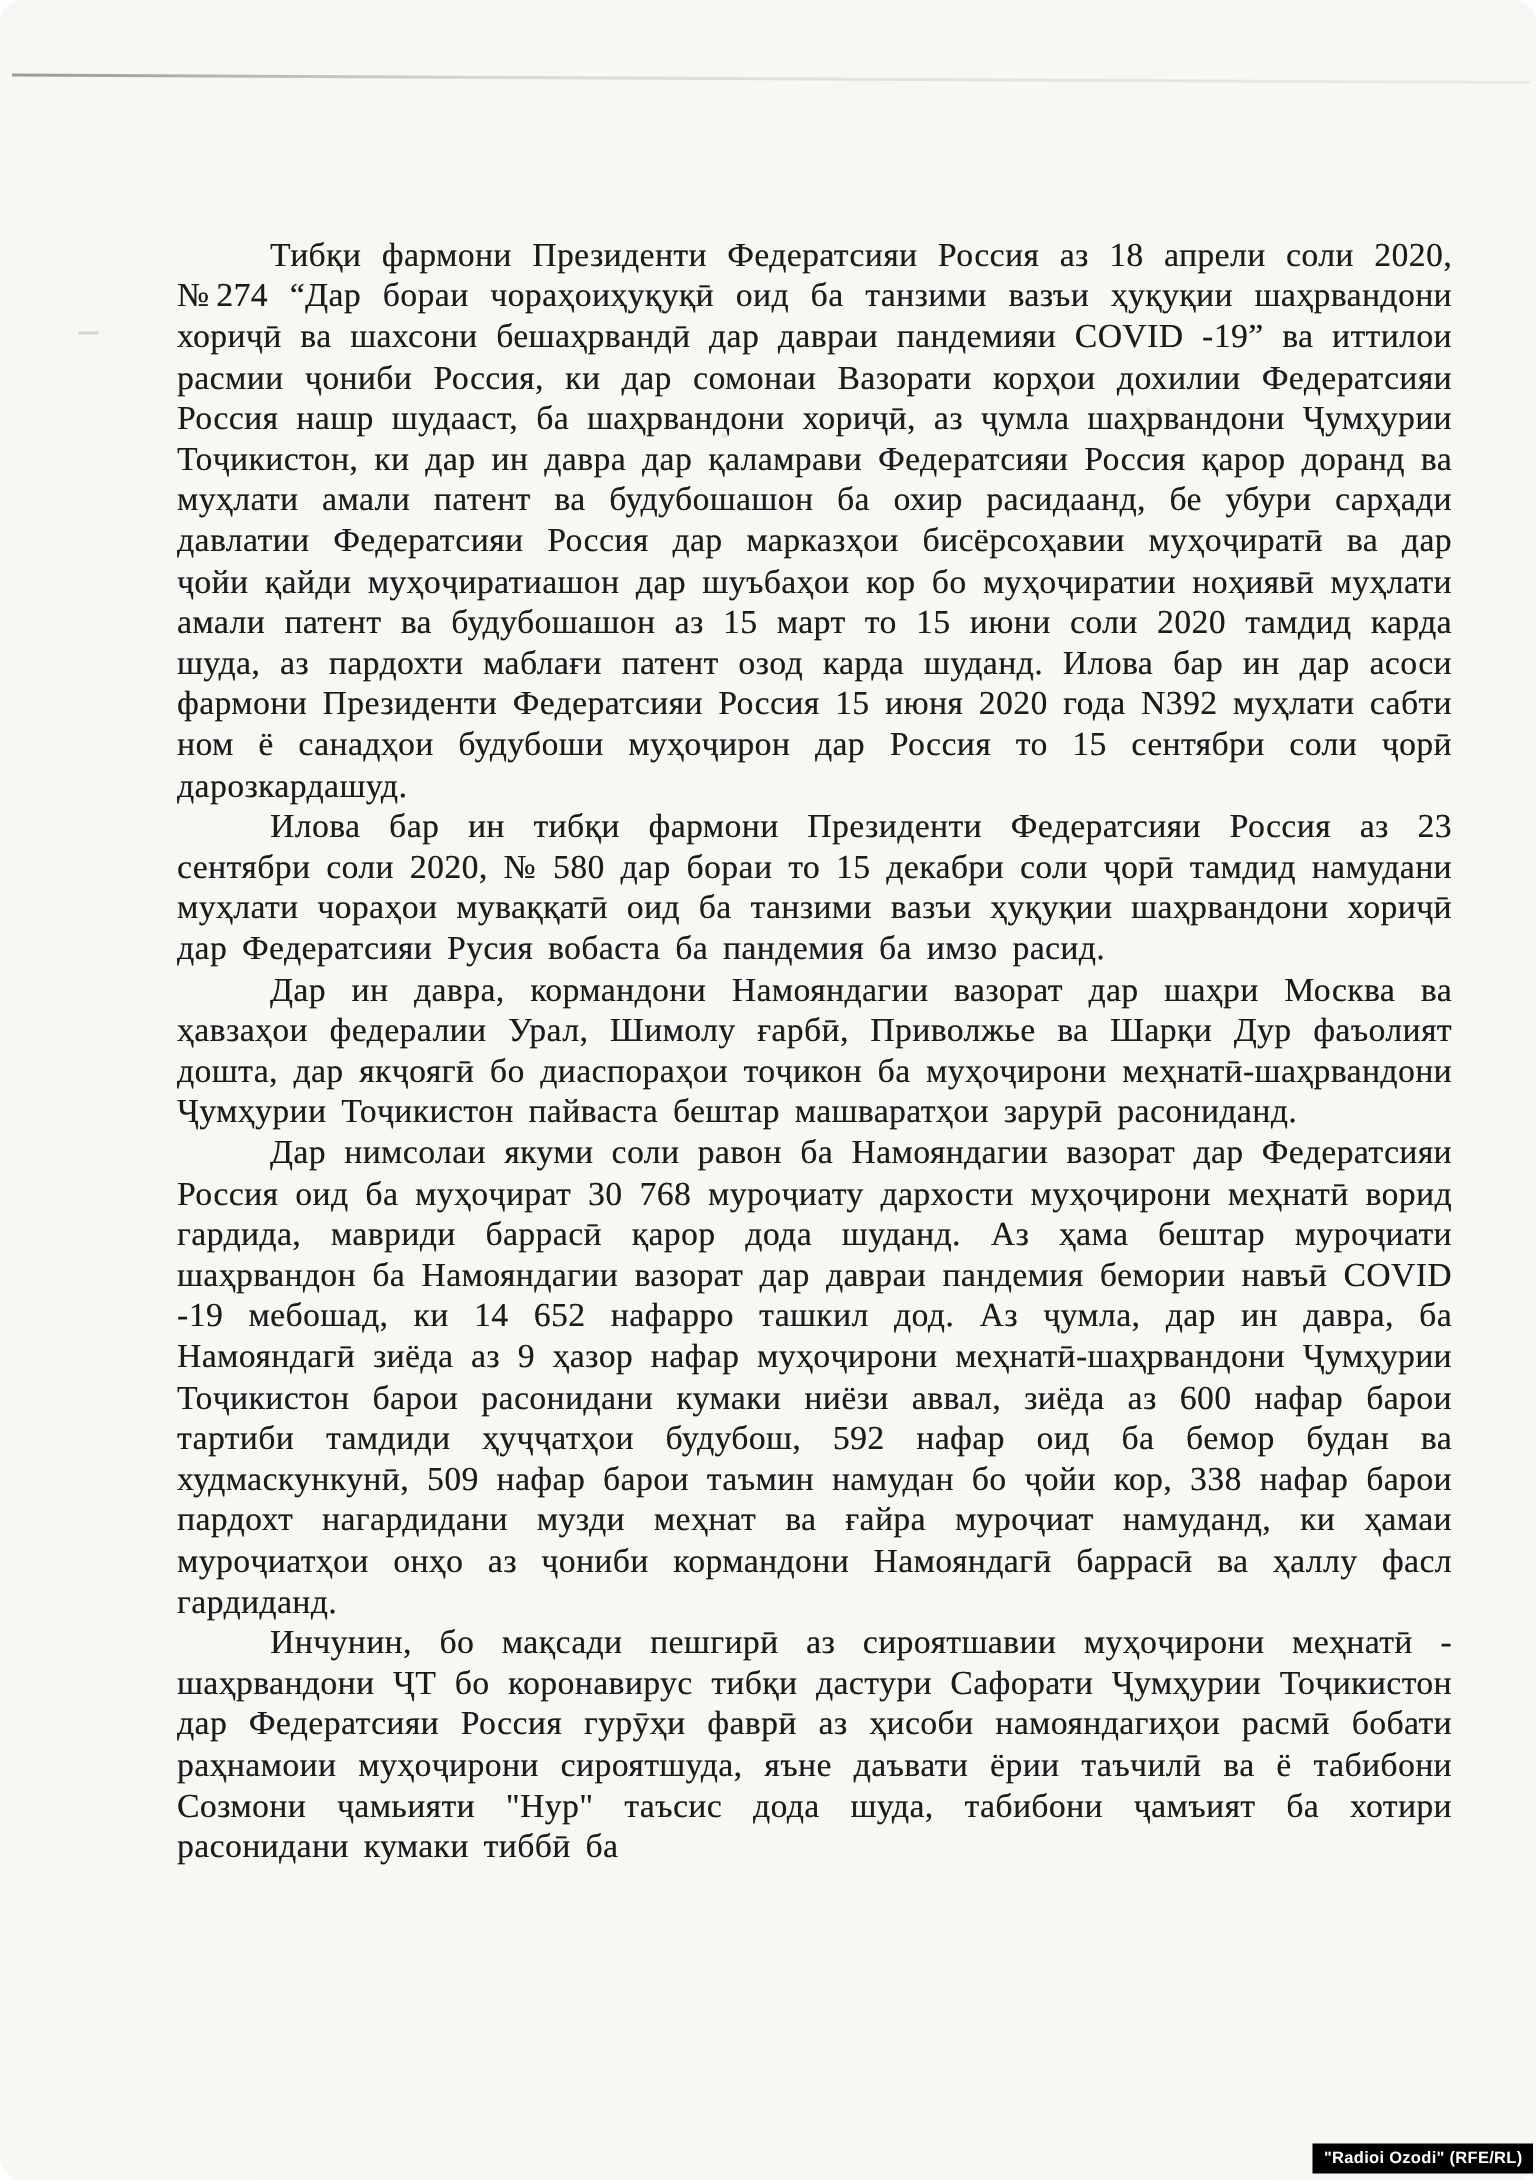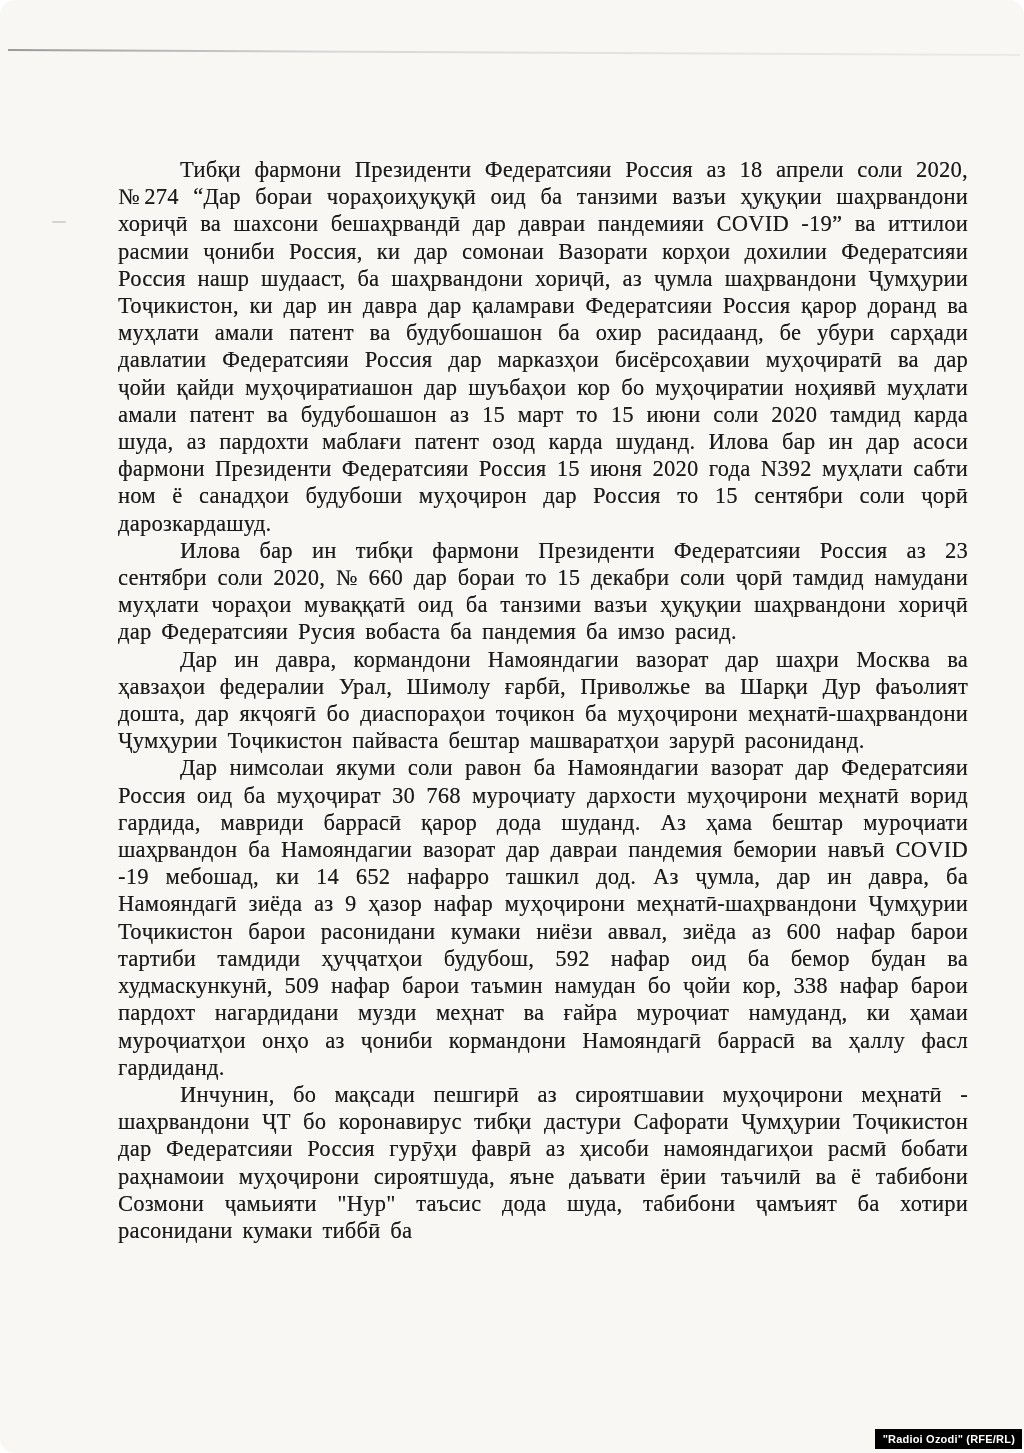--- a/index.html
+++ b/index.html
@@ -79,21 +79,21 @@
 <div class="page" style="background: rgb(248, 247, 244);">
 
   <div class="scan-line"></div>
   <div class="speck s1"></div>
   <div class="speck s2"></div>
   <div class="speck s3"></div>
   <div class="speck s4"></div>
 
   <div class="content" style="color: rgb(27, 27, 27);">
     <p>Тибқи фармони Президенти Федератсияи Россия аз 18 апрели соли 2020, №274 “Дар бораи чораҳоиҳуқуқӣ оид ба танзими вазъи ҳуқуқии шаҳрвандони хориҷӣ ва шахсони бешаҳрвандӣ дар давраи пандемияи COVID -19” ва иттилои расмии ҷониби Россия, ки дар сомонаи Вазорати корҳои дохилии Федератсияи Россия нашр шудааст, ба шаҳрвандони хориҷӣ, аз ҷумла шаҳрвандони Ҷумҳурии Тоҷикистон, ки дар ин давра дар қаламрави Федератсияи Россия қарор доранд ва муҳлати амали патент ва будубошашон ба охир расидаанд, бе убури сарҳади давлатии Федератсияи Россия дар марказҳои бисёрсоҳавии муҳоҷиратӣ ва дар ҷойи қайди муҳоҷиратиашон дар шуъбаҳои кор бо муҳоҷиратии ноҳиявӣ муҳлати амали патент ва будубошашон аз 15 март то 15 июни соли 2020 тамдид карда шуда, аз пардохти маблағи патент озод карда шуданд. Илова бар ин дар асоси фармони Президенти Федератсияи Россия 15 июня 2020 года N392 муҳлати сабти ном ё санадҳои будубоши муҳоҷирон дар Россия то 15 сентябри соли ҷорӣ дарозкардашуд.</p>
-    <p>Илова бар ин тибқи фармони Президенти Федератсияи Россия аз  23 сентябри соли 2020, № 660 дар бораи то 15 декабри соли ҷорӣ тамдид намудани муҳлати чораҳои муваққатӣ оид ба танзими вазъи ҳуқуқии шаҳрвандони хориҷӣ  дар Федератсияи Русия вобаста ба пандемия ба имзо расид.</p>
+    <p>Илова бар ин тибқи фармони Президенти Федератсияи Россия аз  23 сентябри соли 2020, № 580 дар бораи то 15 декабри соли ҷорӣ тамдид намудани муҳлати чораҳои муваққатӣ оид ба танзими вазъи ҳуқуқии шаҳрвандони хориҷӣ  дар Федератсияи Русия вобаста ба пандемия ба имзо расид.</p>
     <p>Дар ин давра, кормандони Намояндагии вазорат дар шаҳри Москва ва ҳавзаҳои федералии Урал, Шимолу ғарбӣ, Приволжье ва  Шарқи Дур фаъолият дошта, дар якҷоягӣ бо диаспораҳои тоҷикон ба муҳоҷирони меҳнатӣ-шаҳрвандони Ҷумҳурии Тоҷикистон пайваста бештар машваратҳои зарурӣ расониданд.</p>
     <p>Дар нимсолаи якуми соли равон ба Намояндагии вазорат дар Федератсияи Россия оид ба муҳоҷират 30 768 муроҷиату дархости муҳоҷирони меҳнатӣ ворид гардида, мавриди баррасӣ қарор дода шуданд. Аз ҳама бештар муроҷиати шаҳрвандон ба Намояндагии вазорат дар давраи пандемия бемории навъӣ  COVID -19 мебошад, ки 14 652 нафарро ташкил дод.  Аз ҷумла, дар ин давра, ба Намояндагӣ зиёда аз 9 ҳазор нафар муҳоҷирони меҳнатӣ-шаҳрвандони Ҷумҳурии Тоҷикистон барои расонидани кумаки ниёзи аввал, зиёда аз 600 нафар барои тартиби  тамдиди ҳуҷҷатҳои будубош, 592 нафар оид ба бемор будан ва худмаскункунӣ, 509 нафар барои таъмин намудан бо ҷойи кор, 338 нафар барои пардохт нагардидани музди меҳнат ва ғайра муроҷиат намуданд, ки ҳамаи муроҷиатҳои онҳо аз ҷониби кормандони Намояндагӣ баррасӣ ва ҳаллу фасл гардиданд.</p>
     <p>Инчунин, бо мақсади пешгирӣ аз сироятшавии муҳоҷирони меҳнатӣ - шаҳрвандони ҶТ бо коронавирус тибқи дастури Сафорати Ҷумҳурии Тоҷикистон дар Федератсияи Россия гурӯҳи фаврӣ аз ҳисоби намояндагиҳои расмӣ бобати раҳнамоии муҳоҷирони сироятшуда, яъне даъвати ёрии таъчилӣ ва ё табибони Созмони ҷамьияти "Нур" таъсис дода шуда,    табибони ҷамъият ба хотири расонидани кумаки тиббӣ ба</p>
   </div>
 
   <div class="watermark" style="background: rgb(0, 0, 0); color: rgb(255, 255, 255);">
     <span>"Radioi Ozodi" (RFE/RL)</span>
   </div>
 
 </div>

